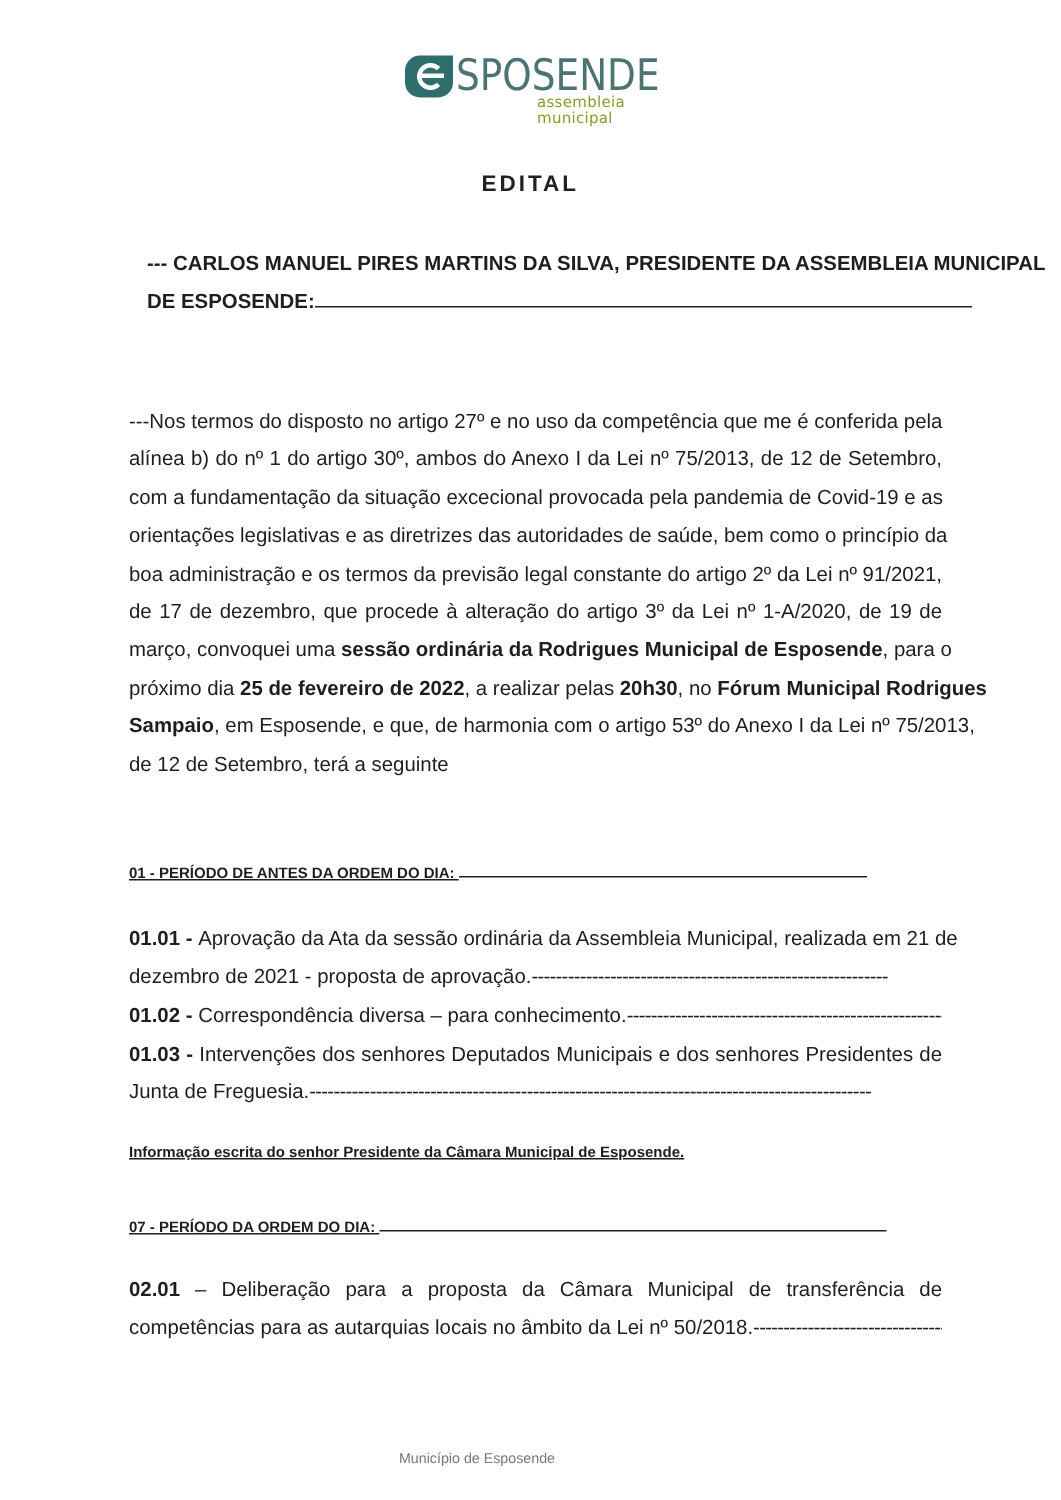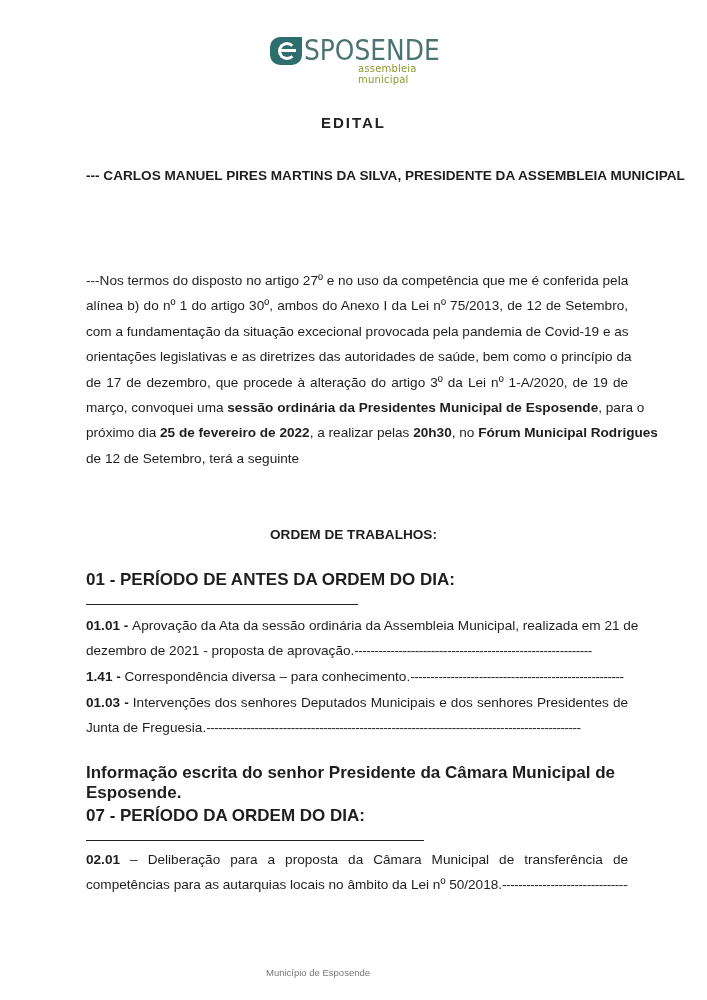--- a/index.html
+++ b/index.html
@@ -24,71 +24,73 @@
   .title { position: absolute; left: 0; width: 707px; top: 114px; text-align: center;
            font-weight: bold; font-size: 15px; letter-spacing: 2px; color: #222; }
 
   .para { position: absolute; left: 86px; width: 542px; font-size: 13.6px; line-height: 25.4px;
           text-align: justify; color: #1e1e1e; }
   .para b { font-weight: bold; }
   .line { display: block; text-align: justify; text-align-last: justify; white-space: nowrap; }
   .line.last { text-align-last: left; }
   .nowrap { white-space: nowrap; overflow: hidden; }
 
-  .head1 { top: 163px; font-weight: bold; }
+  .head1 { top: 163px; font-weight: bold; margin-left: 12px; }
   .uline { display: inline-block; border-bottom: 1.4px solid #222; height: 14px; vertical-align: baseline; }
 
   .center-head { position: absolute; left: 0; width: 707px; top: 527px; text-align: center;
                  font-weight: bold; font-size: 13.6px; }
-  .section { position: absolute; left: 86px; font-weight: bold; font-size: 17px; }
+  .section { position: absolute; left: 86px; font-weight: bold; font-size: 10px; text-decoration: underline; }
   .dashes { letter-spacing: -0.5px; }
   .footer { position: absolute; left: 0; width: 636px; top: 967px; text-align: center;
             font-size: 9.5px; color: #777; }
 </style>
 </head>
 <body>
 
 <div class="page">
 
   <div class="logo">
     <div class="logo-mark"></div>
     <div class="logo-word">SPOSENDE</div>
     <div class="logo-sub">assembleia municipal</div>
   </div>
 
   <div class="title">EDITAL</div>
 
   <div class="para head1">
     <span class="line">--- CARLOS MANUEL PIRES MARTINS DA SILVA, PRESIDENTE DA ASSEMBLEIA MUNICIPAL</span>
+    <span class="line last"><span>DE ESPOSENDE:</span><span class="uline" style="width:438px"></span></span>
   </div>
 
   <div class="para" style="top:244px;margin-top:24px;">
     <span class="line">---Nos termos do disposto no artigo 27º e no uso da competência que me é conferida pela</span>
     <span class="line">alínea b) do nº 1 do artigo 30º, ambos do Anexo I da Lei nº 75/2013, de 12 de Setembro,</span>
     <span class="line">com a fundamentação da situação excecional provocada pela pandemia de Covid-19 e as</span>
     <span class="line">orientações legislativas e as diretrizes das autoridades de saúde, bem como o princípio da</span>
+    <span class="line">boa administração e os termos da previsão legal constante do artigo 2º da Lei nº 91/2021,</span>
     <span class="line">de 17 de dezembro, que procede à alteração do artigo 3º da Lei nº 1-A/2020, de 19 de</span>
-    <span class="line"><span>março, convoquei uma </span><b>sessão ordinária da Presidentes Municipal de Esposende</b><span>, para o</span></span>
+    <span class="line"><span>março, convoquei uma </span><b>sessão ordinária da Rodrigues Municipal de Esposende</b><span>, para o</span></span>
     <span class="line"><span>próximo dia </span><b>25 de fevereiro de 2022</b><span>, a realizar pelas </span><b>20h30</b><span>, no </span><b>Fórum Municipal Rodrigues</b></span>
+    <span class="line"><b>Sampaio</b><span>, em Esposende, e que, de harmonia com o artigo 53º do Anexo I da Lei nº 75/2013,</span></span>
     <span class="line last">de 12 de Setembro, terá a seguinte</span>
   </div>
 
-  <div class="center-head">ORDEM DE TRABALHOS:</div>
 
   <div class="section" style="top:570px;">
     <span>01 - PERÍODO DE ANTES DA ORDEM DO DIA: </span><span class="uline" style="width:272px"></span>
   </div>
 
   <div class="para" style="top:613px;">
     <span class="line"><b>01.01 - </b><span>Aprovação da Ata da sessão ordinária da Assembleia Municipal, realizada em 21 de</span></span>
     <span class="line last nowrap"><span>dezembro de 2021 - proposta de aprovação.</span><span class="dashes">-----------------------------------------------------------</span></span>
   </div>
 
   <div class="para nowrap" style="top:664px;">
-    <b>1.41 - </b><span>Correspondência diversa – para conhecimento.</span><span class="dashes">-----------------------------------------------------</span>
+    <b>01.02 - </b><span>Correspondência diversa – para conhecimento.</span><span class="dashes">-----------------------------------------------------</span>
   </div>
 
   <div class="para" style="top:690px;">
     <span class="line"><b>01.03 - </b><span>Intervenções dos senhores Deputados Municipais e dos senhores Presidentes de</span></span>
     <span class="line last nowrap"><span>Junta de Freguesia.</span><span class="dashes">---------------------------------------------------------------------------------------------</span></span>
   </div>
 
   <div class="section" style="top:763px;">Informação escrita do senhor Presidente da Câmara Municipal de Esposende.</div>
 
   <div class="section" style="top:806px;">

